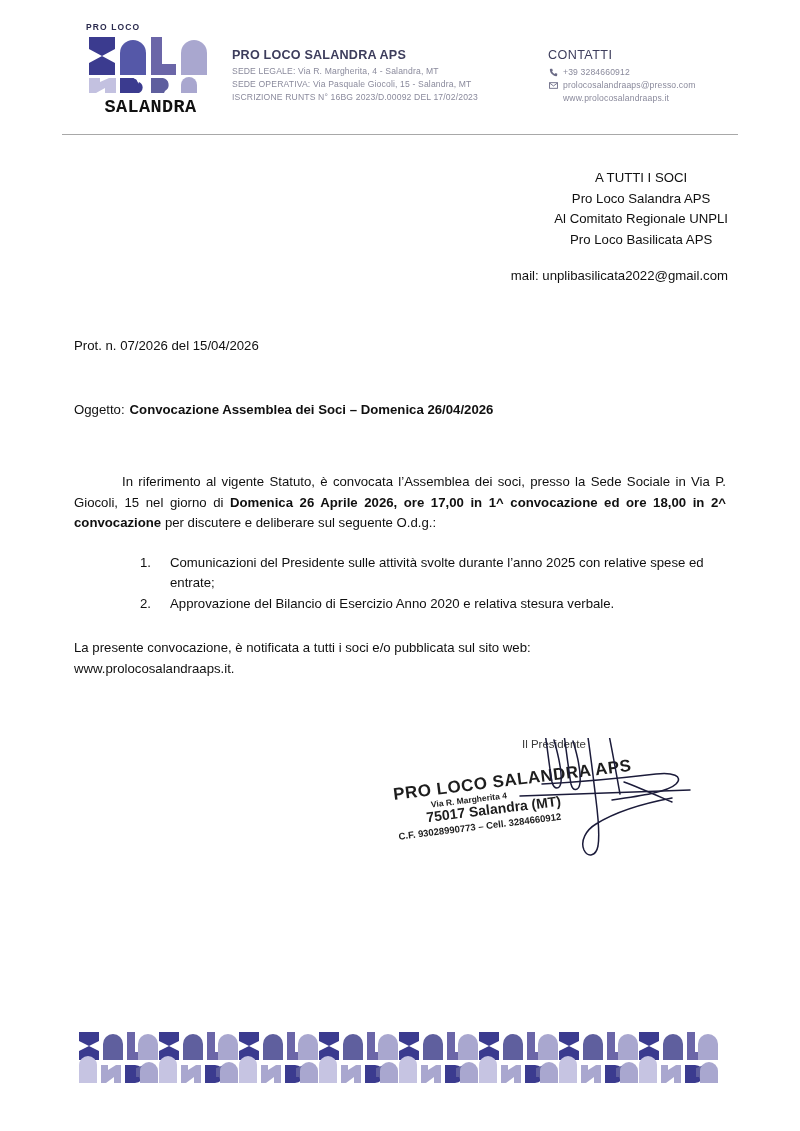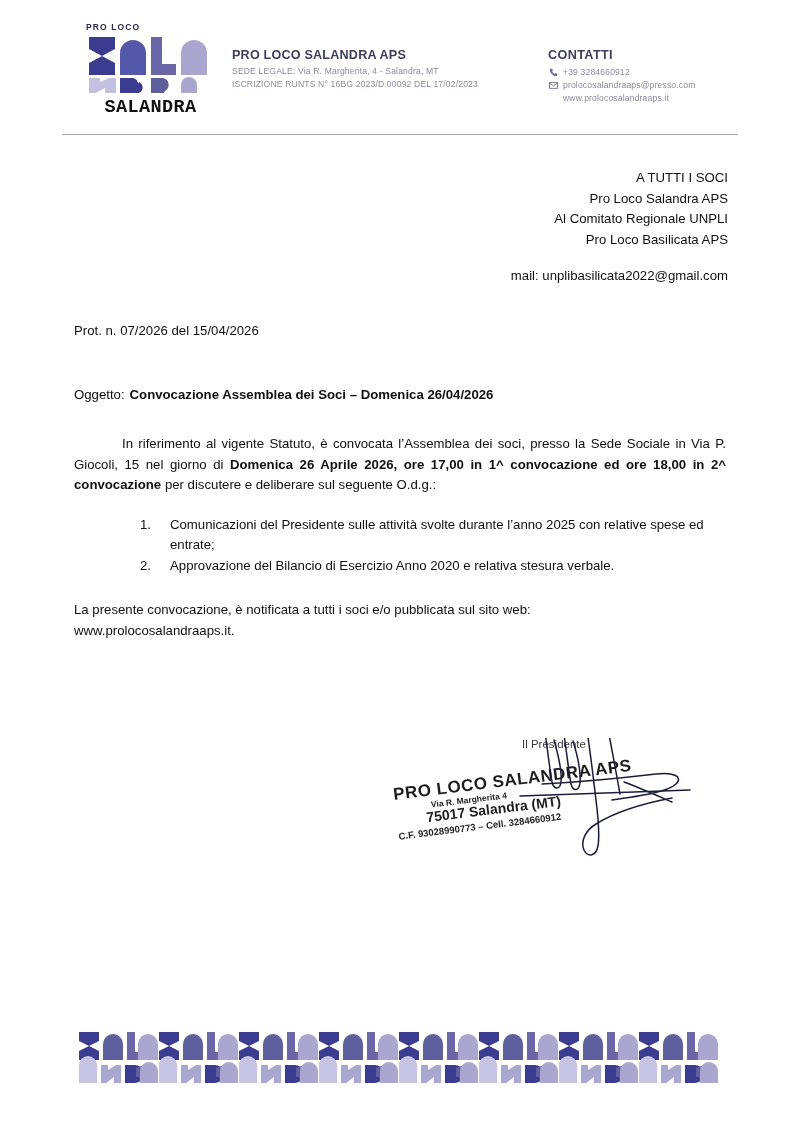--- a/index.html
+++ b/index.html
@@ -82,21 +82,21 @@
     white-space: nowrap;
   }
 
   .contact-block {
     margin-left: 16px;
     padding-top: 26px;
   }
 
   .contact-title {
     font-size: 12.6px;
-    font-weight: bold;
+    font-weight: normal;
     color: #3d3d5c;
     letter-spacing: 0.4px;
     margin-bottom: 4px;
   }
 
   .contact-row {
     display: flex;
     align-items: center;
     font-size: 8.6px;
     color: #8a8a9c;
@@ -124,58 +124,58 @@
     width: 676px;
     height: 1px;
     background: #a8a8a8;
   }
 
   
   .addressee {
     position: absolute;
     top: 168px;
     right: 72px;
-    text-align: right;
+    text-align: center;
     font-size: 13.2px;
     line-height: 20.5px;
     color: #101010;
   }
 
   .addressee-mail {
     position: absolute;
     top: 268px;
     right: 72px;
     text-align: center;
     font-size: 13.2px;
     color: #101010;
   }
 
   
   .doc-body {
     position: absolute;
-    top: 322px;
+    top: 337px;
     left: 74px;
     width: 652px;
     font-size: 13.2px;
     color: #101010;
   }
 
   .prot { line-height: 18px; }
 
   .subject {
     margin-top: 45px;
     display: flex;
     line-height: 20px;
   }
   .subject-label { font-weight: normal; margin-right: 5px; }
   .subject-text { font-weight: bold; }
   .subject-text div { white-space: nowrap; }
 
   .para-main {
-    margin-top: 29px;
+    margin-top: 52px;
     line-height: 20.5px;
     text-align: justify;
     text-indent: 48px;
   }
   .para-main b { font-weight: bold; }
 
   .agenda {
     margin-top: 19px;
     margin-left: 66px;
     line-height: 20.5px;
@@ -248,20 +248,21 @@
         <path d="M33 44 h13 a8 8 0 0 1 0 15 h-13 z" fill="#3b3b8f"></path>
         <path d="M52 48 a6 6 0 0 1 0 11 h-6 z" fill="#3b3b8f"></path>
       </svg>
     </div>
     <div class="logo-salandra">SALANDRA</div>
   </div>
 
   <div class="org-block">
     <div class="org-name">PRO LOCO SALANDRA APS</div>
     <div class="org-line">SEDE LEGALE: Via R. Margherita, 4 - Salandra, MT</div>
+    <div class="org-line">SEDE OPERATIVA: Via Pasquale Giocoli, 15 - Salandra, MT</div>
     <div class="org-line">ISCRIZIONE RUNTS N° 16BG 2023/D.00092 DEL 17/02/2023</div>
   </div>
 
   <div class="contact-block">
     <div class="contact-title">CONTATTI</div>
     <div class="contact-row">
       <span class="contact-icon">
         <svg width="9" height="9" viewBox="0 0 16 16" fill="currentColor">
           <path d="M3 1.5 L5.6 1.2 L6.9 4.3 L5.4 5.6 A9 9 0 0 0 10.4 10.6 L11.7 9.1 L14.8 10.4 L14.5 13 A1.6 1.6 0 0 1 12.8 14.5 C6.8 14 2 9.2 1.5 3.2 A1.6 1.6 0 0 1 3 1.5 Z"></path>
         </svg>

